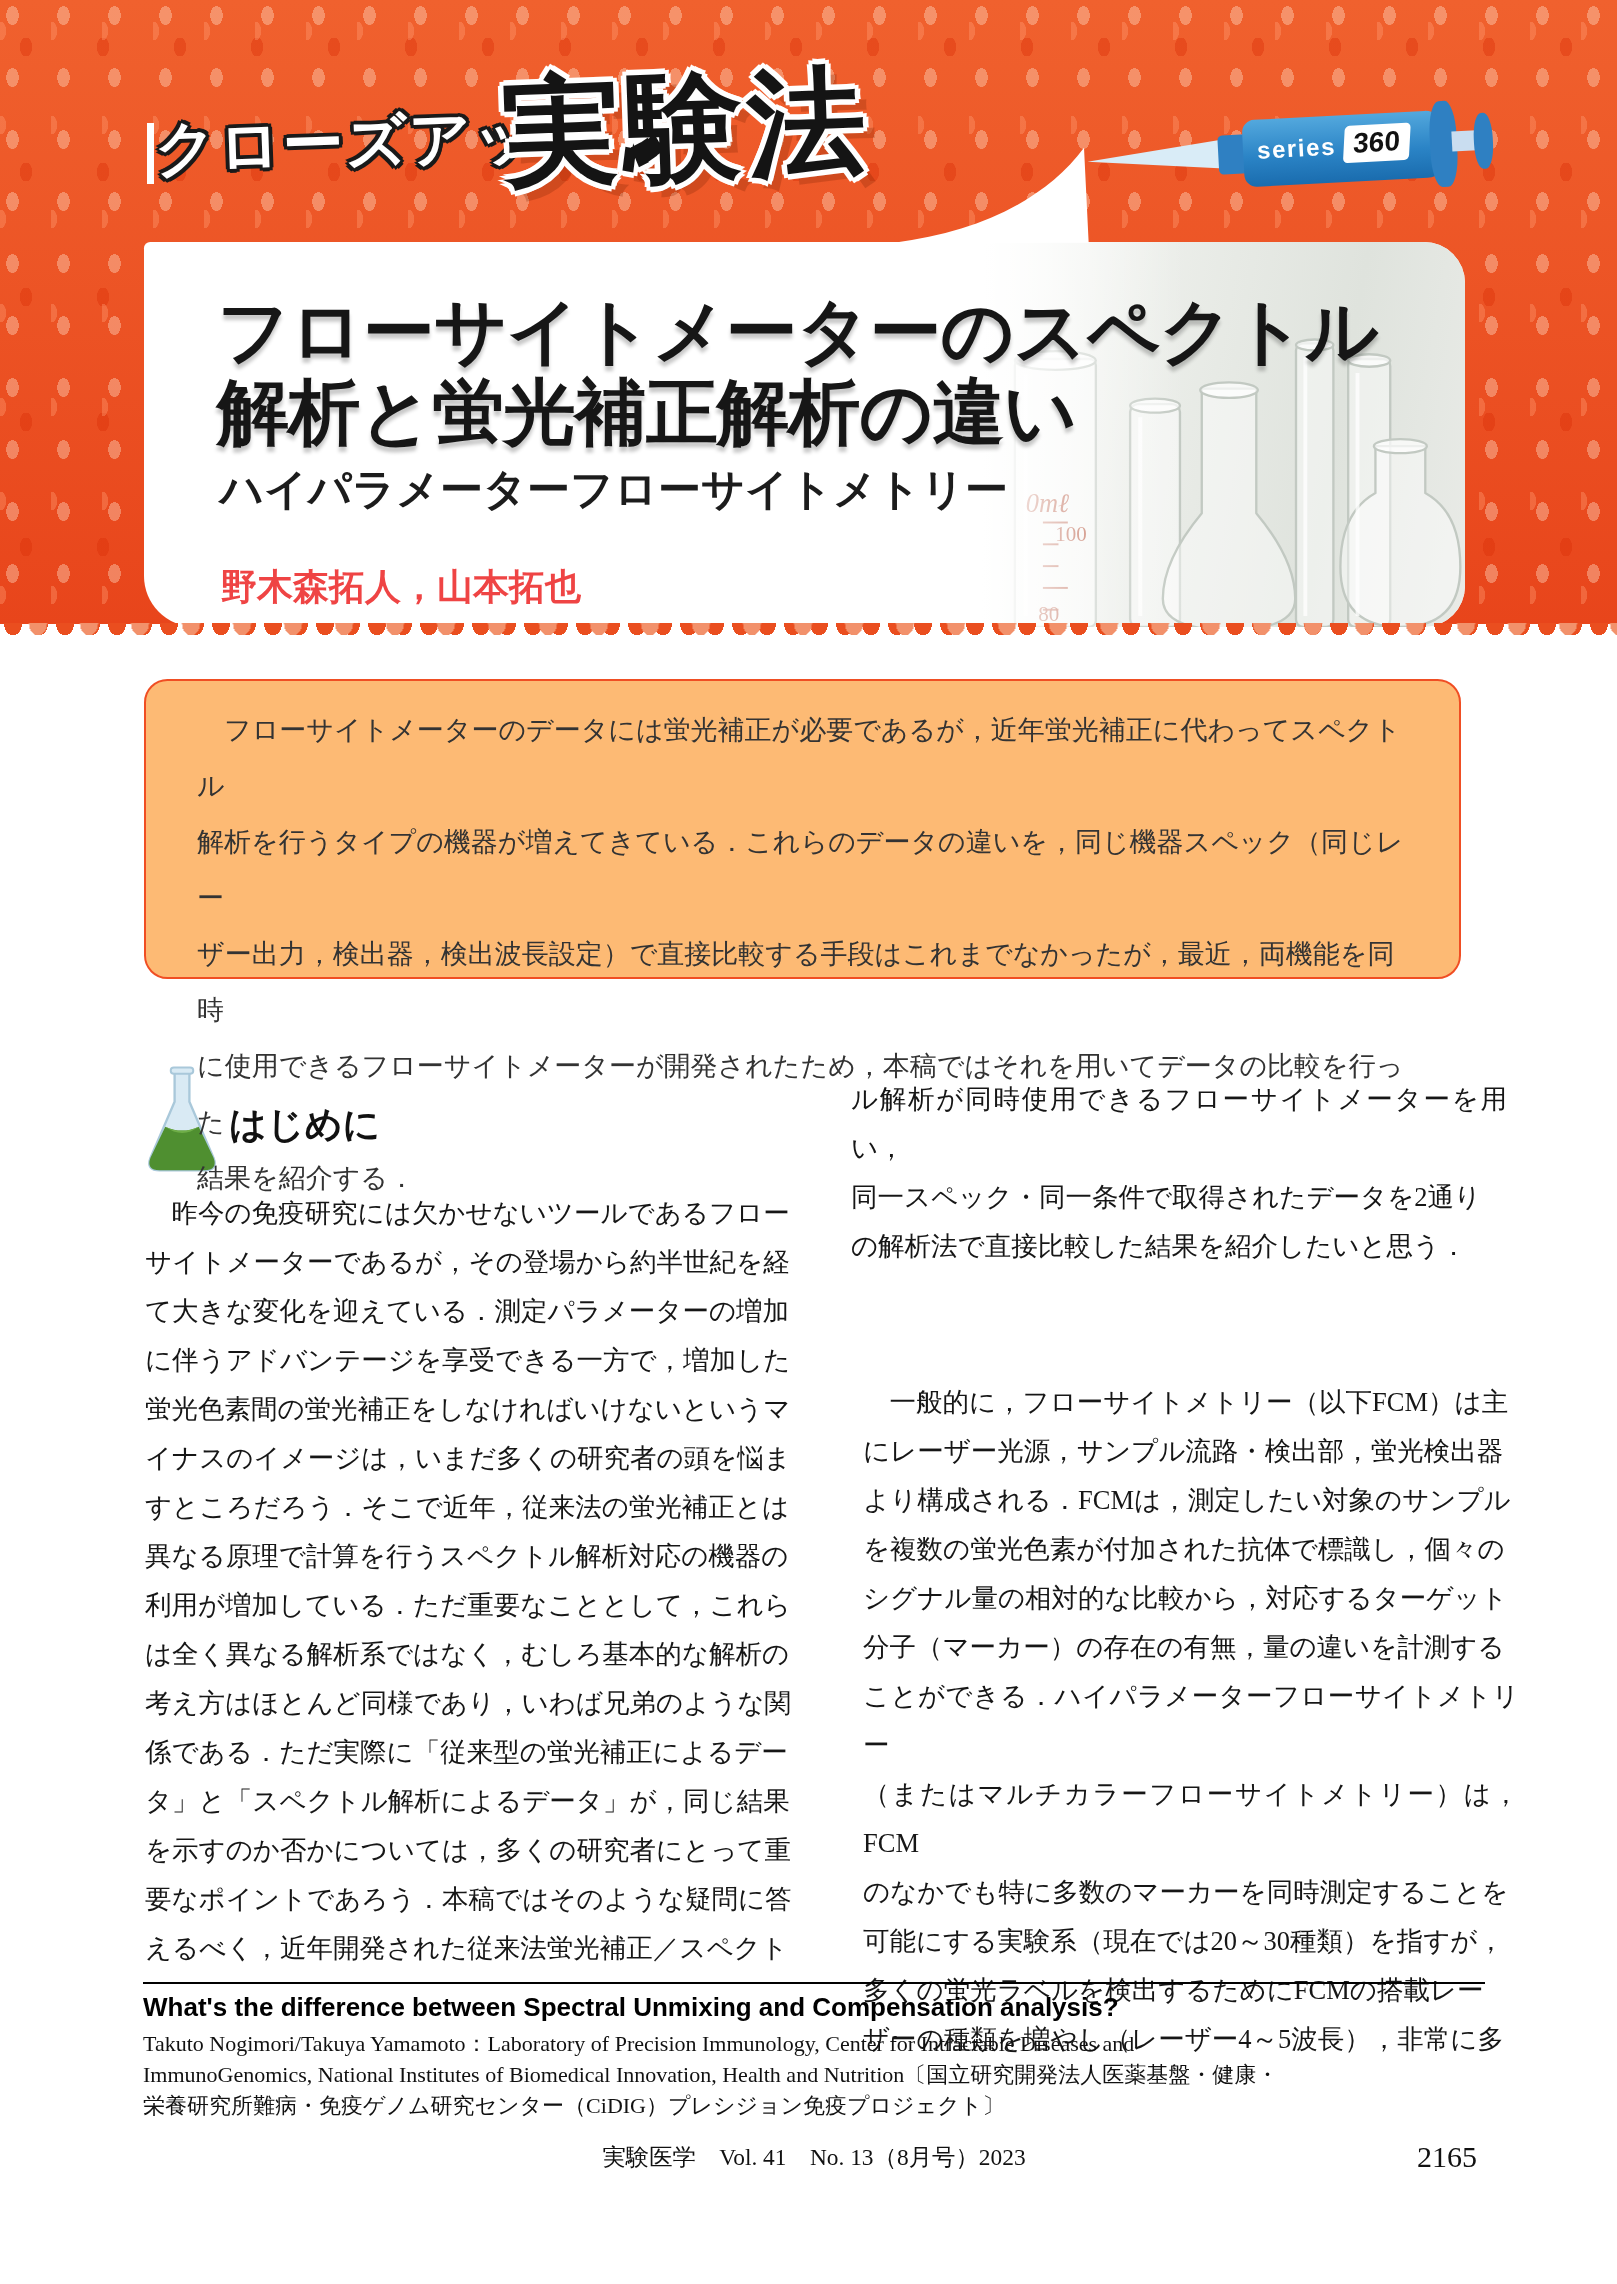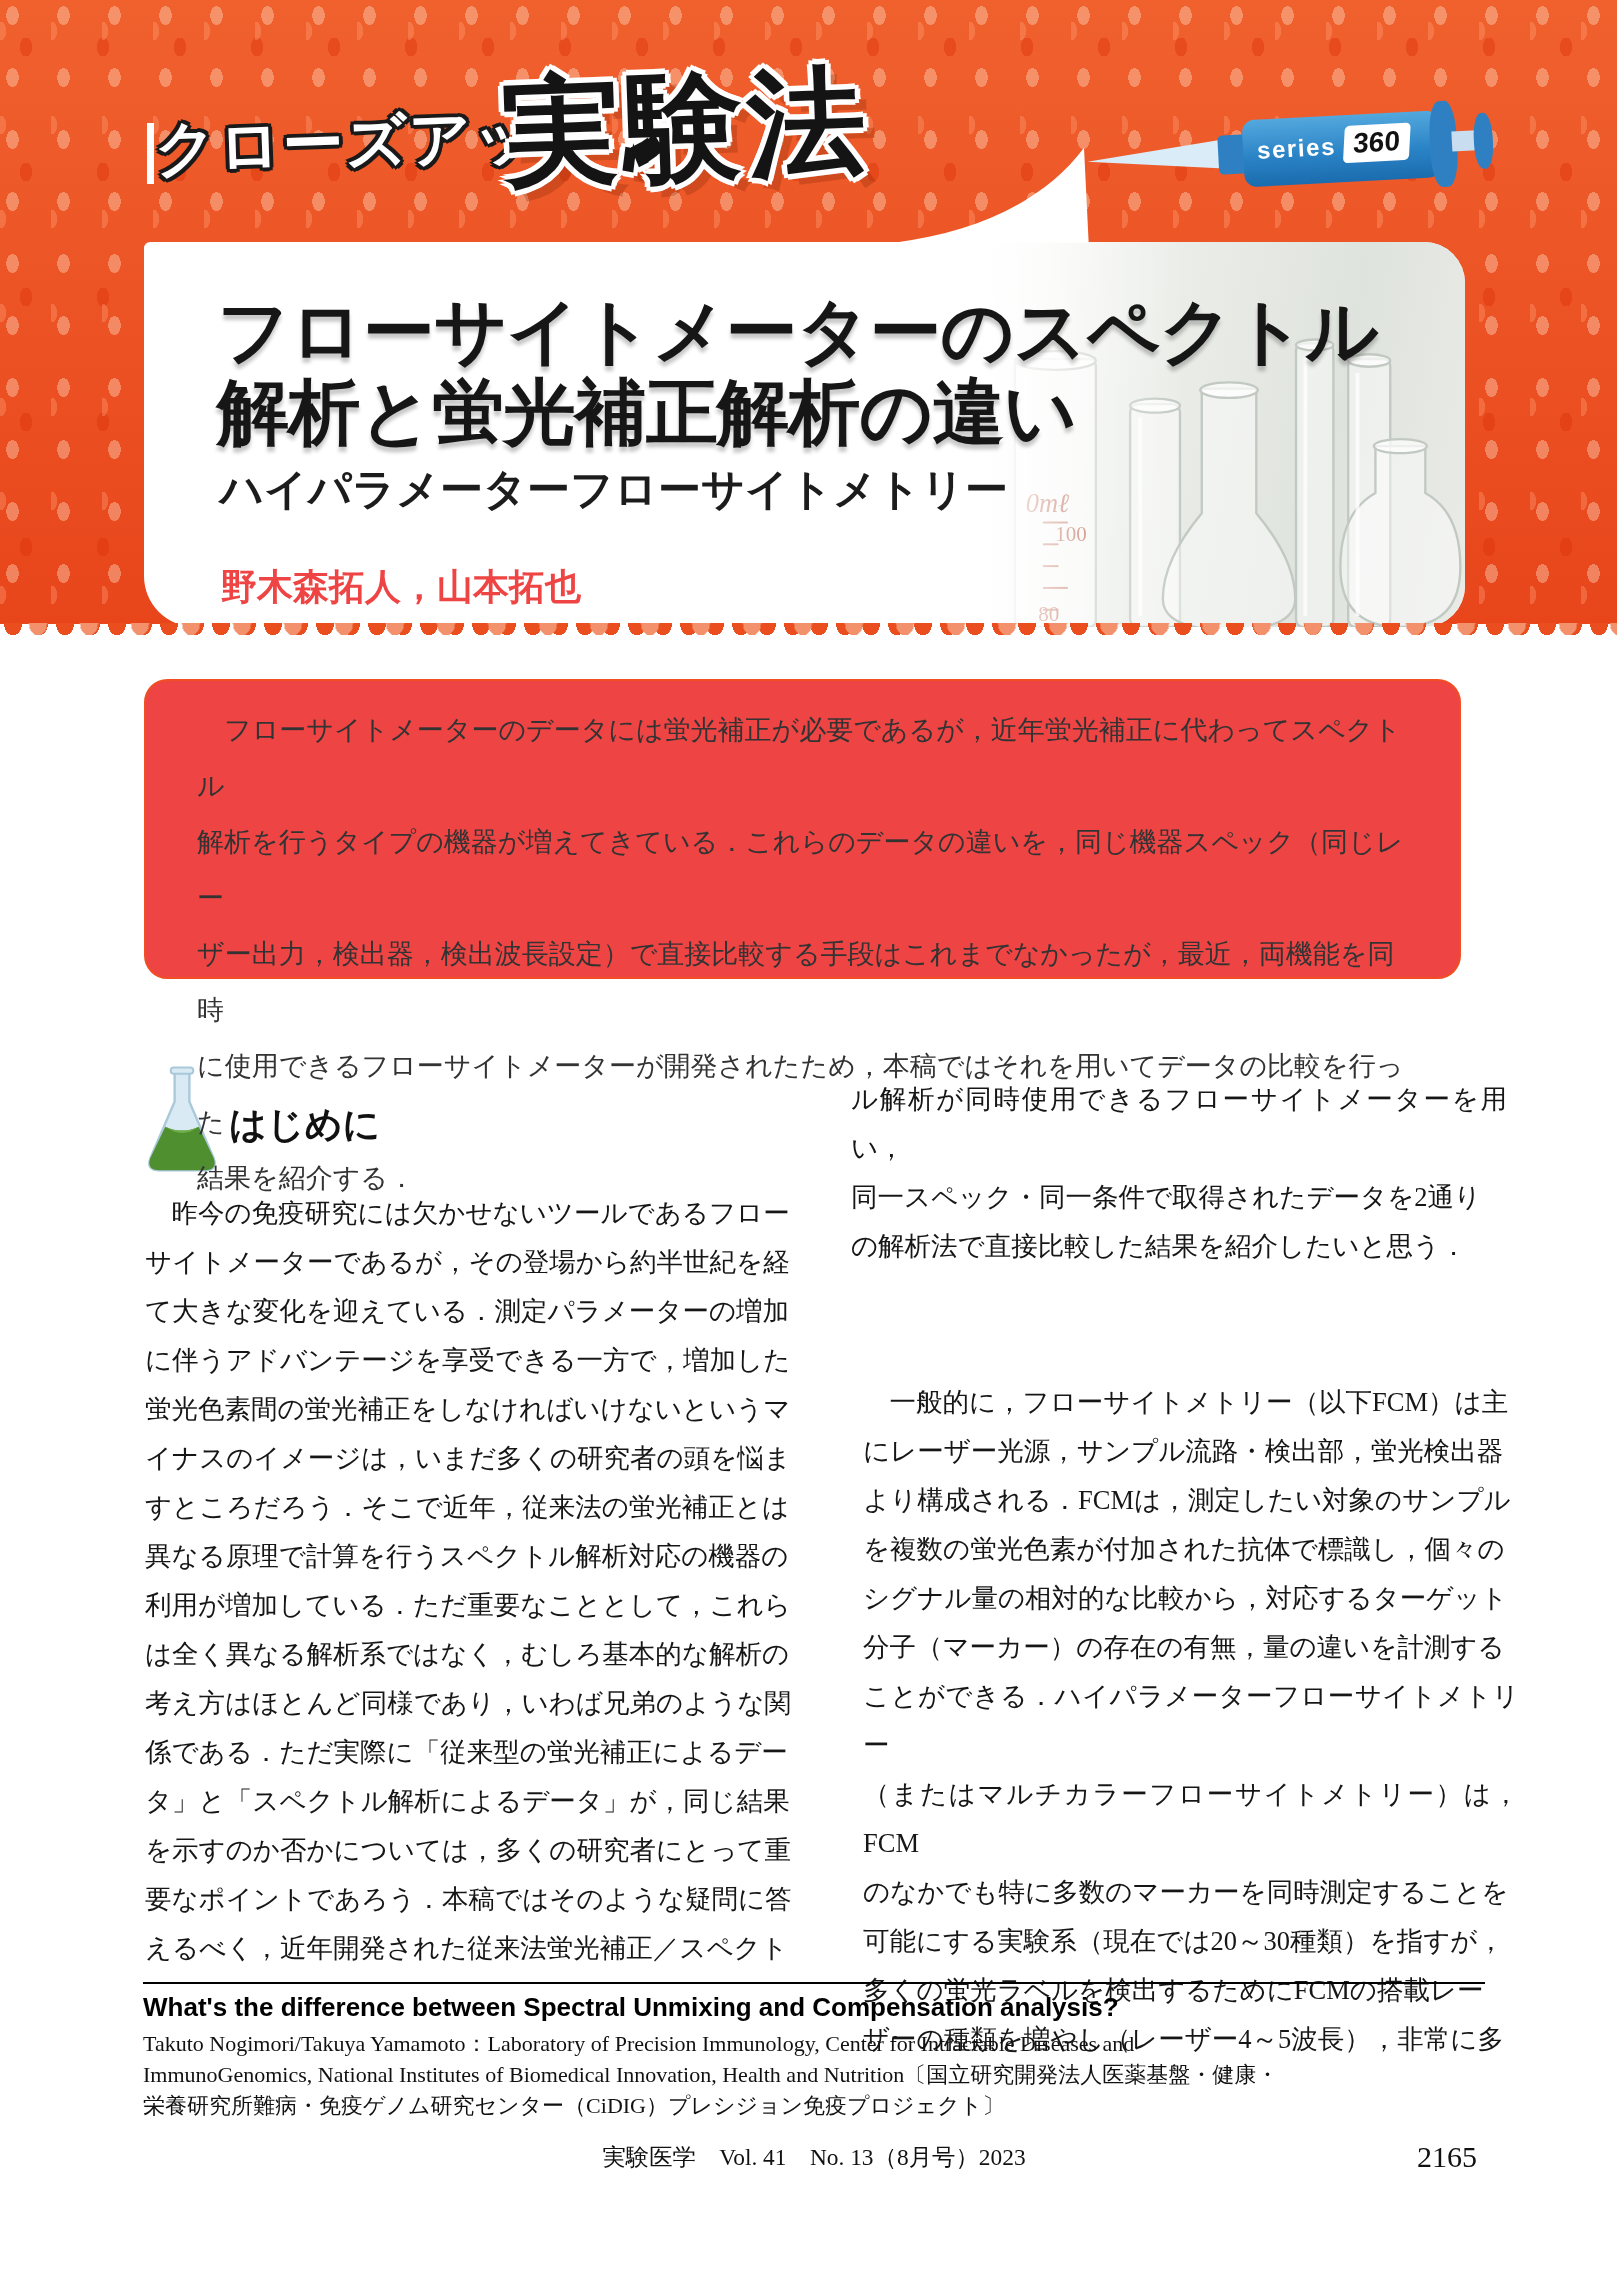--- a/index.html
+++ b/index.html
@@ -68,21 +68,21 @@
     background:linear-gradient(100deg,#fbfcfa 0%, #eef0ec 30%, #dfe3dd 72%, #e9ebe7 100%); }
   .photo-fade { position:absolute; left:0; top:0; width:234px; height:100%;
     background:linear-gradient(90deg,#ffffff 0%, #ffffff 31px, rgba(255,255,255,0) 100%); }
   .title-line { position:absolute; left:217px; z-index:4; font-size:72px; font-weight:900; color:#161616;
     letter-spacing:-0.8px; white-space:nowrap; text-shadow:0 4.7px 3.9px rgba(0,0,0,0.22); }
   .title-line.l1 { top:284px; } .title-line.l2 { top:365px; }
   .subtitle { position:absolute; left:220px; top:461px; z-index:4; font-size:43px; font-weight:700; color:#1c1c1c; white-space:nowrap; }
   .authors { position:absolute; left:221px; top:538px; z-index:4; font-size:36px; font-weight:600; color:#ef4444; white-space:nowrap;margin-top:25px; }
   
   .abstract-box { position:absolute; left:144px; top:679px; width:1317px; height:300px;
-    background:#ef4444; border:2.3px solid #f04e23; border-radius:23.4px; z-index:5; }
+    background:#fdba74; border:2.3px solid #f04e23; border-radius:23.4px; z-index:5; }
   .abstract-text { position:absolute; left:51px; top:21px; width:1213px;
     font-size:27px; line-height:56px; color:#333; white-space:pre-line; font-weight:500; }
   
   .body-text { position:absolute; font-family:"Liberation Serif", serif; font-size:26.5px; line-height:49px;
     color:#161616; white-space:pre-line; text-align:justify; }
   .col-left-p1 { left:145px; top:1189px; width:655px; }
   .col-right-p1 { left:831px; top:1075px; width:656px;margin-left:20px; }
   .col-right-p2 { left:831px; top:1378px; width:656px;margin-left:32px; }
   .section-heading { position:absolute; z-index:2; }
   .section-heading .flask { position:absolute; left:0; top:0; }

